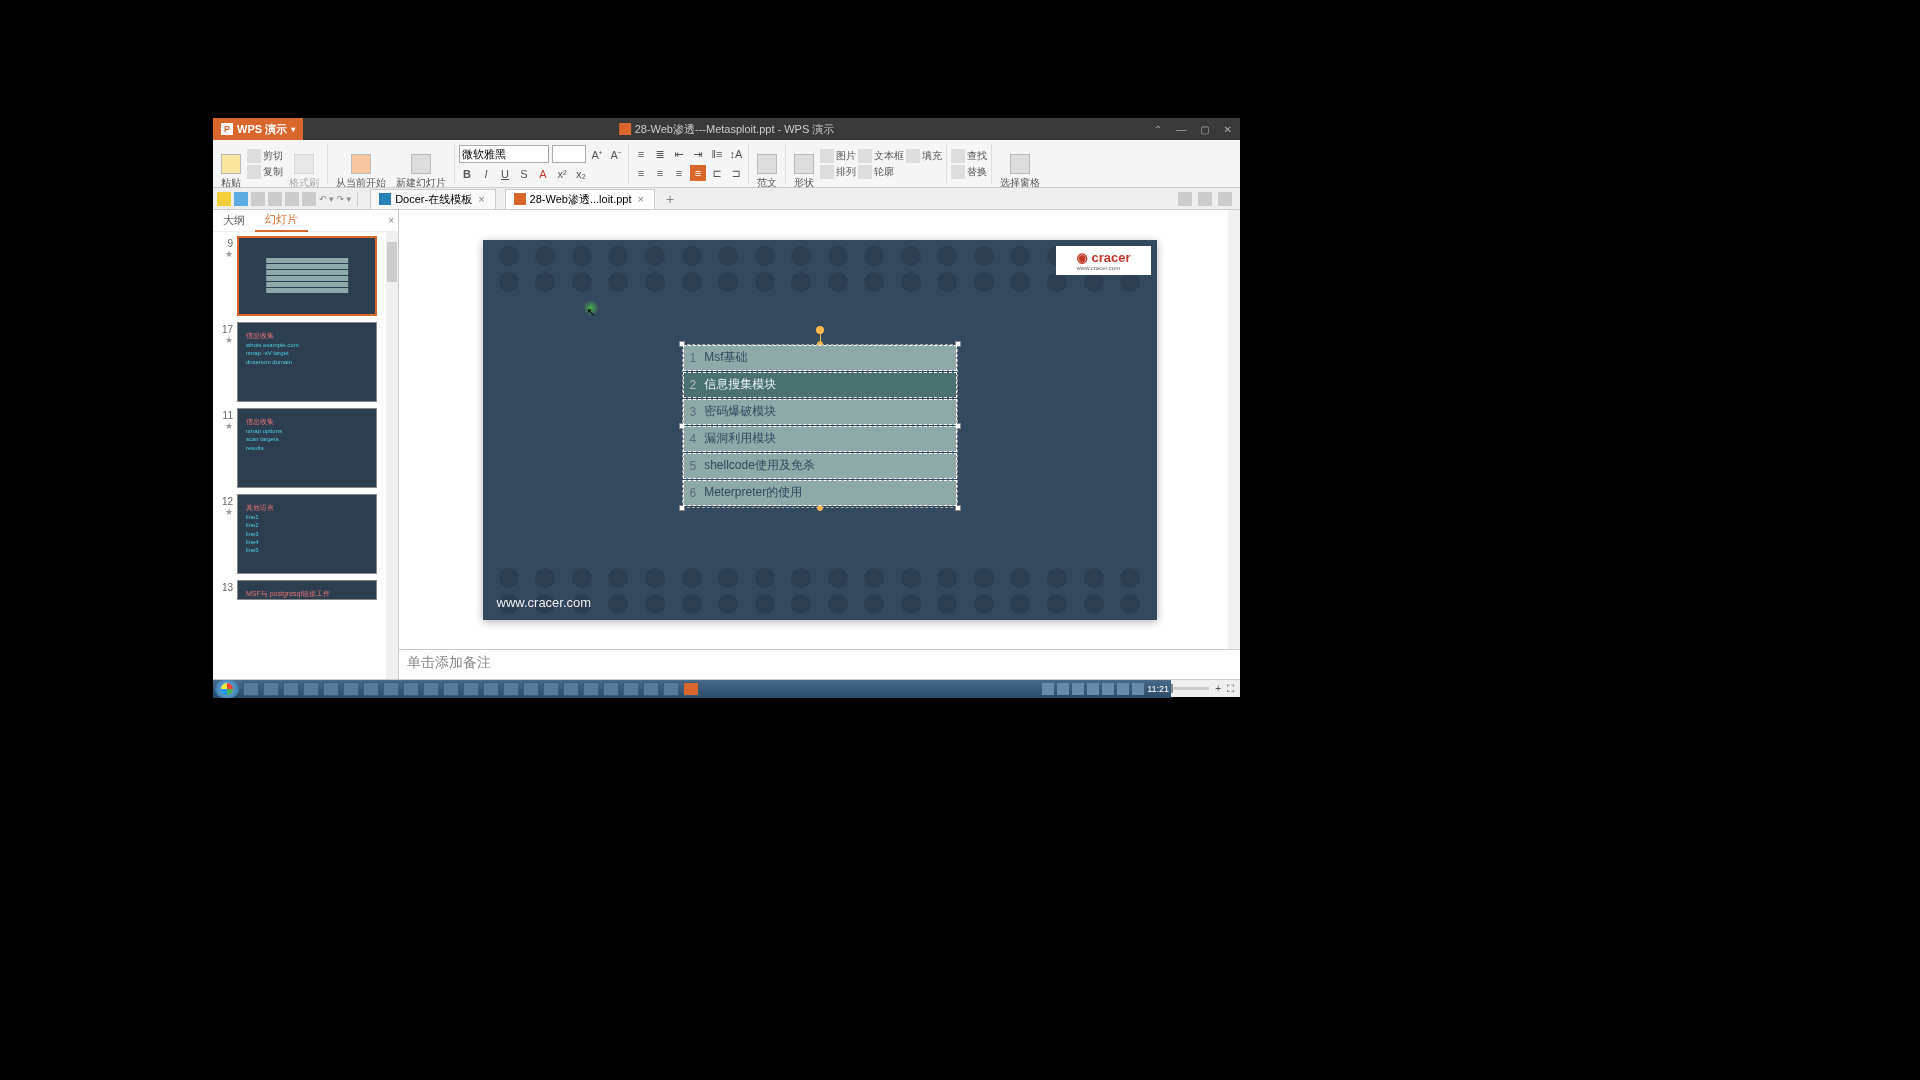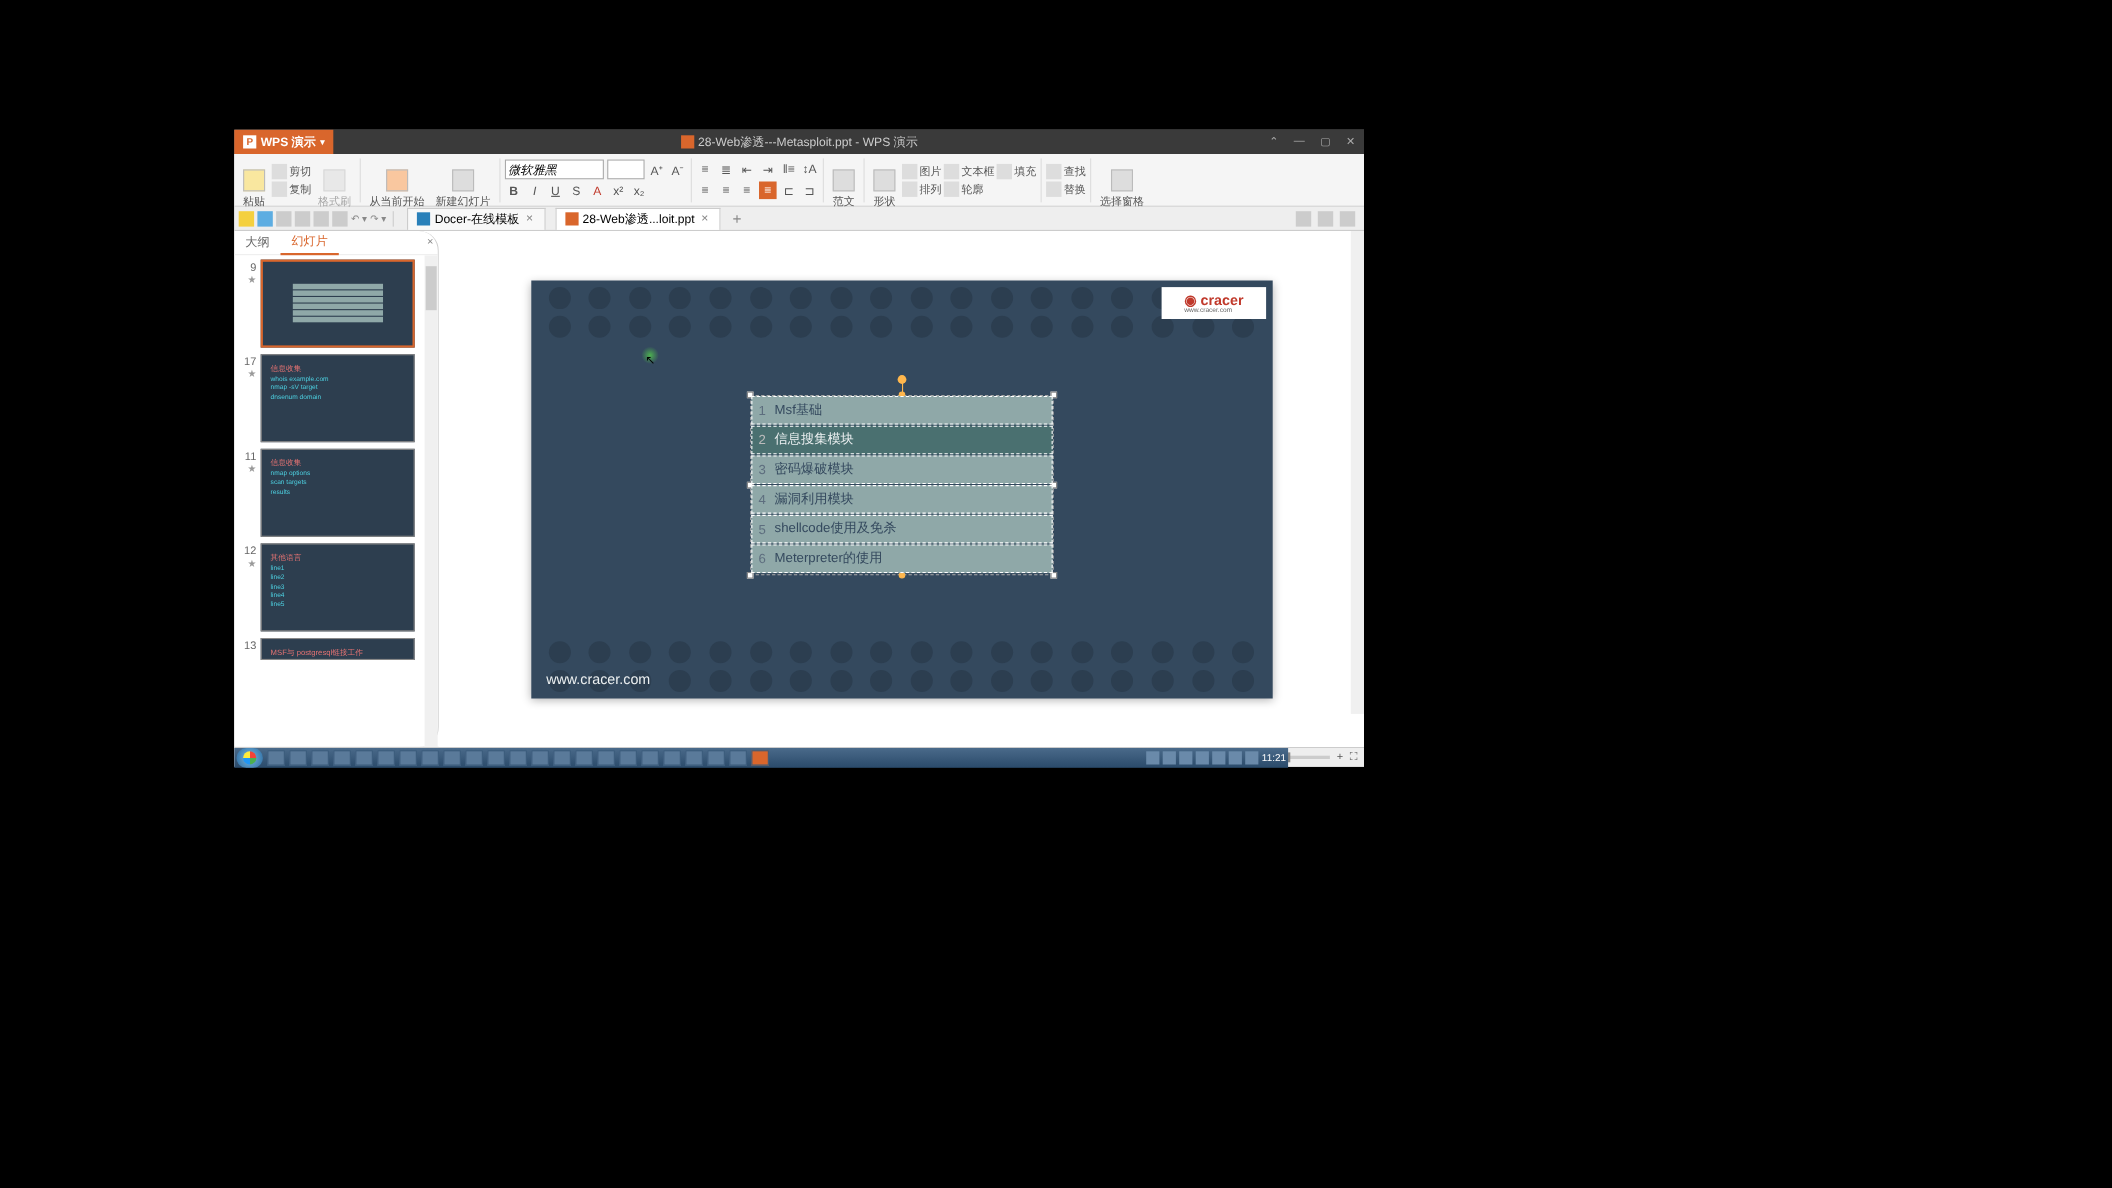--- a/index.html
+++ b/index.html
@@ -21,35 +21,35 @@
 .rec-badge { background: #e53935; color: #fff; padding: 1px 6px; font-size: 10px; }
 .help-icon { color: #aaa; padding: 0 4px; }
 .ribbon { height: 48px; background: #f5f5f5; border-bottom: 1px solid #ccc; display: flex; align-items: center; padding: 0 4px; font-size: 11px; color: #555; gap: 2px; }
 .ribbon-btn-lg { display: flex; flex-direction: column; align-items: center; cursor: pointer; padding: 0 4px; font-size: 10px; margin-top: 16px; }
 .ribbon-icon-lg { width: 20px; height: 20px; background: #ddd; border: 1px solid #bbb; margin-bottom: 2px; }
 .ribbon-icon-paste { background: #f9e79f; }
 .ribbon-sep { width: 1px; height: 40px; background: #ddd; margin: 0 2px; }
 .ribbon-row { display: flex; align-items: center; gap: 3px; }
 .ribbon-small { display: flex; align-items: center; gap: 2px; font-size: 10px; cursor: pointer; }
 .ribbon-icon-sm { width: 14px; height: 14px; background: #ddd; }
-.font-select { width: 90px; height: 18px; font-size: 11px; border: 1px solid #aaa; background: #fff; padding: 0 2px; font-style: italic; }
+.font-select { width: 90px; height: 18px; font-size: 11px; border: 1px solid #aaa; background: #fff; padding: 0 2px; }
 .size-select { width: 34px; height: 18px; font-size: 11px; border: 1px solid #aaa; background: #fff; }
 .fmt-btn { width: 16px; height: 16px; display: inline-flex; align-items: center; justify-content: center; font-size: 11px; cursor: pointer; border: 1px solid transparent; }
 .quickbar { height: 22px; background: #eee; border-bottom: 1px solid #ccc; display: flex; align-items: center; padding: 0 4px; font-size: 11px; gap: 3px; }
 .qb-icon { width: 14px; height: 14px; background: #ccc; cursor: pointer; }
 .qb-sep { width: 1px; height: 14px; background: #ccc; margin: 0 3px; }
 .doc-tab { display: flex; align-items: center; padding: 2px 8px; border: 1px solid #ccc; border-bottom: none; background: #f8f8f8; font-size: 11px; gap: 4px; margin-left: 6px; }
 .doc-tab.active { background: #fff; }
 .tab-icon { width: 12px; height: 12px; background: #d9662c; }
 .tab-icon.blue { background: #2980b9; }
 .tab-close { color: #888; cursor: pointer; padding: 0 2px; }
 .tab-add { padding: 0 8px; color: #888; cursor: pointer; font-size: 14px; }
 .qb-right { margin-left: auto; display: flex; gap: 6px; padding-right: 4px; }
 .workspace { flex: 1; display: flex; background: #fff; overflow: hidden; }
-.left-panel { width: 186px; display: flex; flex-direction: column; border-right: 1px solid #ccc; border-radius: 18px; }
+.left-panel { width: 186px; display: flex; flex-direction: column; border-right: 1px solid #ccc; }
 .panel-tabs { height: 22px; display: flex; align-items: center; font-size: 11px; border-bottom: 1px solid #eee; position: relative; }
 .panel-tab { padding: 3px 10px; cursor: pointer; color: #666; }
 .panel-tab.active { color: #d9662c; border-bottom: 2px solid #d9662c; }
 .panel-close { position: absolute; right: 4px; color: #888; cursor: pointer; font-size: 10px; }
 .thumbs { flex: 1; overflow-y: auto; padding: 4px; position: relative; }
 .thumb-row { display: flex; align-items: flex-start; gap: 4px; margin-bottom: 6px; }
 .thumb-num { width: 16px; text-align: right; font-size: 10px; color: #666; padding-top: 2px; }
 .thumb-star { font-size: 9px; color: #999; }
 .thumb-numcol { display: flex; flex-direction: column; align-items: flex-end; width: 16px; }
 .thumb { width: 140px; height: 80px; background: #2d3e4f; border: 1px solid #888; position: relative; }
@@ -478,20 +478,21 @@
                 </div>
               <div class="content-item">
                   <span class="content-num">6</span>
                   <span>Meterpreter的使用</span>
                 </div>
             </div>
           </div>
         </div>
       </div>
       <div class="canvas-scroll-v"></div>
+      <div class="notes-area">单击添加备注</div>
     </div>
   </div>
 
   <div class="statusbar">
     <span style="margin-left:90px">幻灯片 9 / 70</span>
     <span class="status-center">A000120140530A99PPBG</span>
     <div class="status-right">
       <span>≡ <span>备注</span></span>
       <span class="view-btn active"></span>
       <span class="view-btn"></span>

